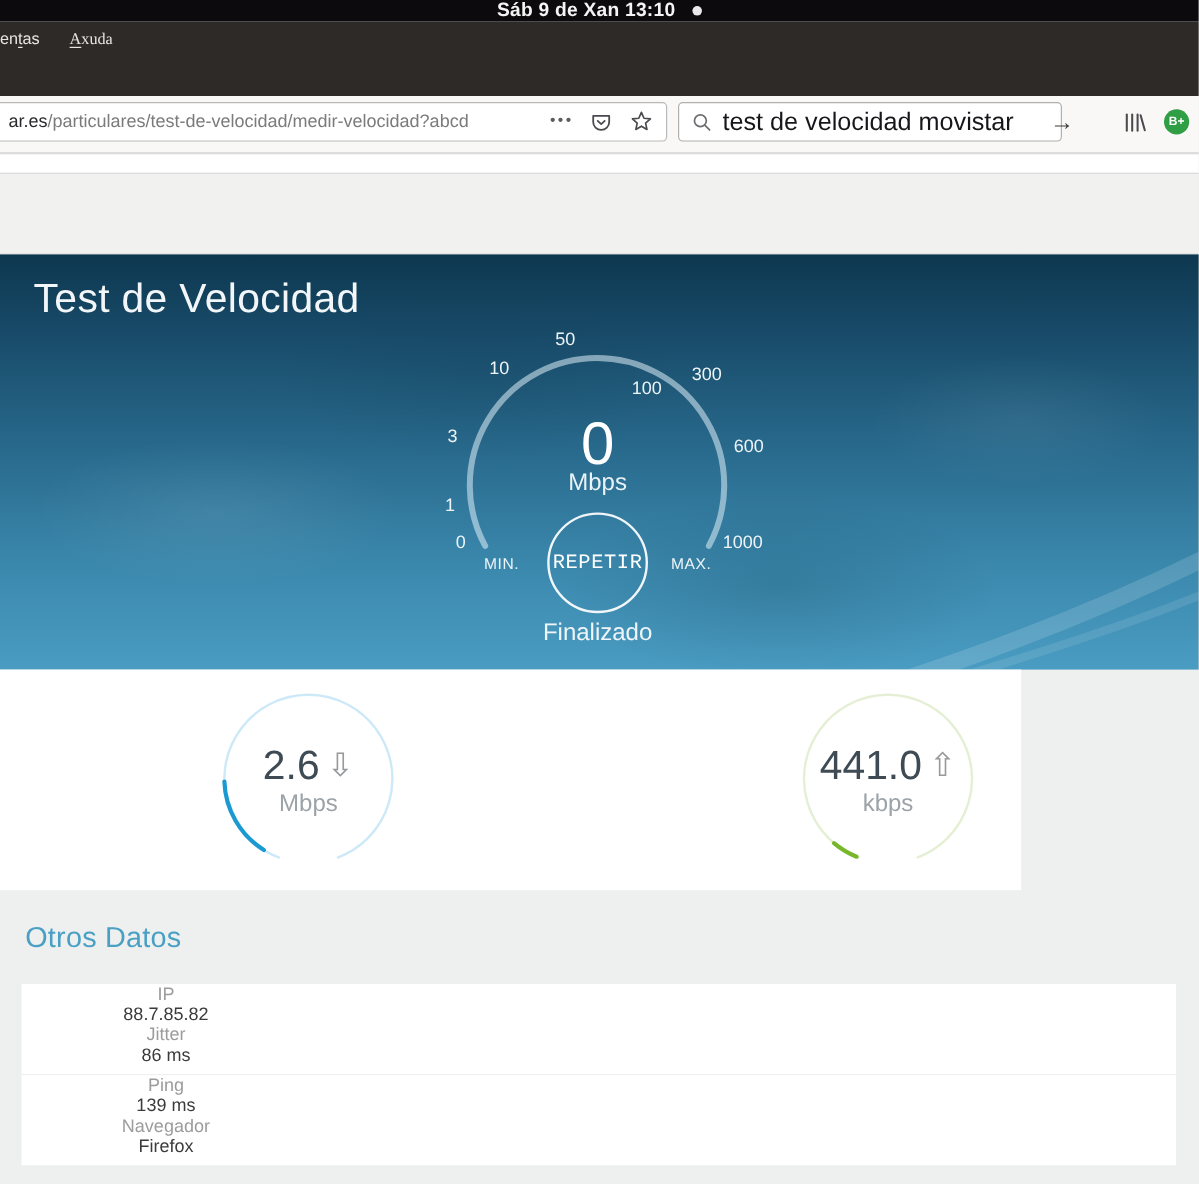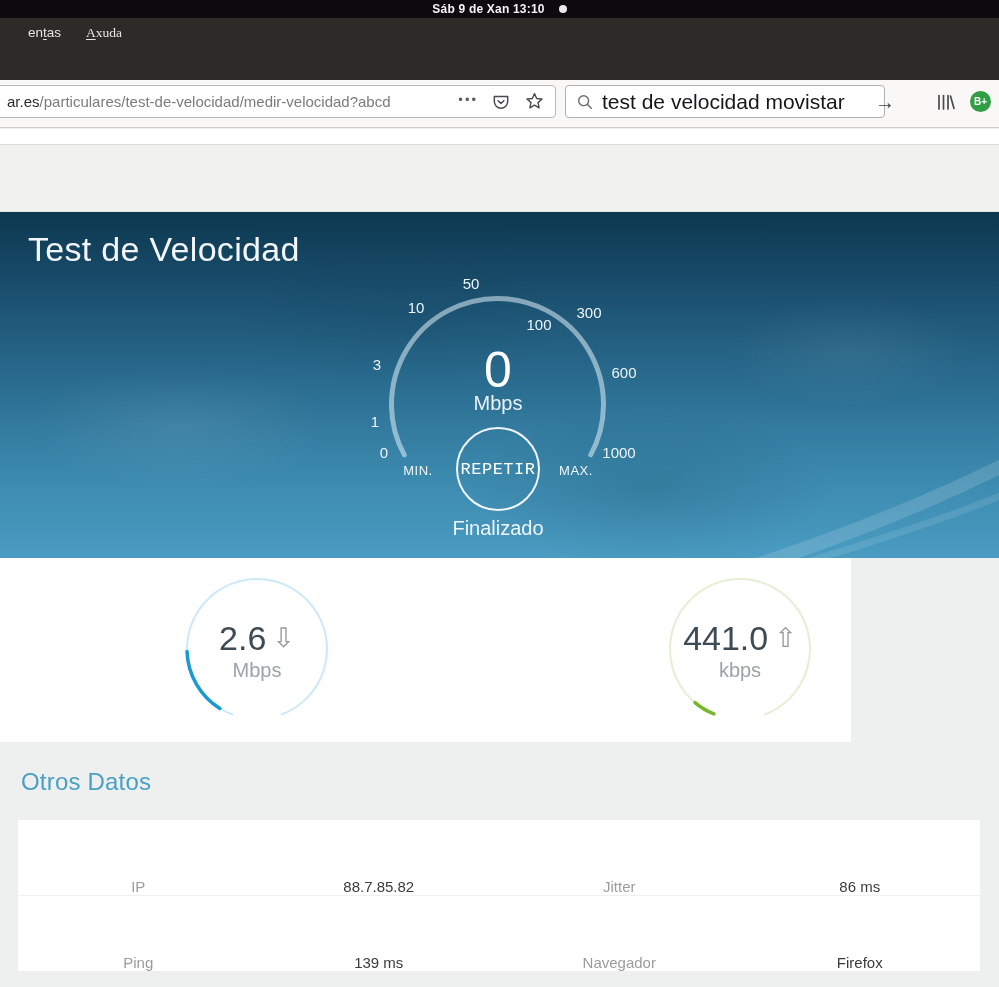--- a/index.html
+++ b/index.html
@@ -3,26 +3,26 @@
 <meta charset="utf-8">
 <style>
   * { margin:0; padding:0; box-sizing:border-box; }
   html,body { width:999px; height:987px; }
   body { font-family:"Liberation Sans", sans-serif; background:#eef0ef; overflow:hidden; }
   #root { position:relative; width:999px; height:987px; }
 
   
   .sysbar { position:absolute; left:0; top:0; width:999px; height:18px; background:#0c0a0c;
             display:flex; align-items:center; justify-content:center; gap:14px; }
-  .sysbar .clock { color:#f4f4f4; font-size:12px; font-weight:700; letter-spacing:.2px; }
+  .sysbar .clock { color:#f4f4f4; font-size:16px; font-weight:700; letter-spacing:.2px; }
   .sysbar .rec-dot { width:8px; height:8px; border-radius:50%; background:#e9e9e9; }
 
   
   .menubar { position:absolute; left:0; top:18px; width:999px; height:62px; background:#2d2a28; }
-  .menubar .menu-item { position:absolute; top:7px; color:#e8e5e2; font-size:13.5px; cursor:default;margin-left:28px; }
+  .menubar .menu-item { position:absolute; top:7px; color:#e8e5e2; font-size:13.5px; cursor:default; }
   .menu-item .key { text-decoration:underline; text-underline-offset:2px; }
   #menu-tools { left:0px; }
   #menu-help  { left:58px;font-family:Liberation Serif, serif; }
 
   
   .toolbar { position:absolute; left:0; top:80px; width:999px; height:48px; background:#f9f8f7;
              border-bottom:1px solid #ccc; }
   .urlbar { position:absolute; left:-8px; top:5px; width:564px; height:33px; background:#fff;
             border:1px solid #b9b9b9; border-radius:4px; display:flex; align-items:center;
             padding:0 10px 0 14px; overflow:hidden; }
@@ -82,21 +82,21 @@
                 justify-content:center; padding-top:2px; }
   .rc-valrow { display:flex; align-items:center; gap:6px; }
   .rc-value { font-size:34px; color:#3e4b54; }
   .rc-arrow { font-size:27px; color:#97999b; line-height:1; }
   .rc-unit { font-size:20px; color:#9ba3a9; margin-top:1px; }
 
   
   .other { position:absolute; left:0; top:742px; width:999px; height:245px; background:#eef0ef; }
   .other-title { position:absolute; left:21px; top:26px; font-size:24px; color:#4aa0c4; letter-spacing:.2px; }
   .data-card { position:absolute; left:18px; top:78px; width:962px; height:151px; background:#fff; }
-  .data-row { display:flex; height:75px; align-items:flex-end; }
+  .data-row { display:flex; height:75px; align-items:flex-start;flex-direction:column; }
   .data-row.first { border-bottom:1px solid #f0f0f0; height:76px; }
   .data-cell { width:25%; text-align:center; font-size:15px; }
   .data-label { color:#9c9c9c; }
   .data-value { color:#3b3b3b; }
 
   svg { display:block; }
 </style>
 </head>
 <body>
 

